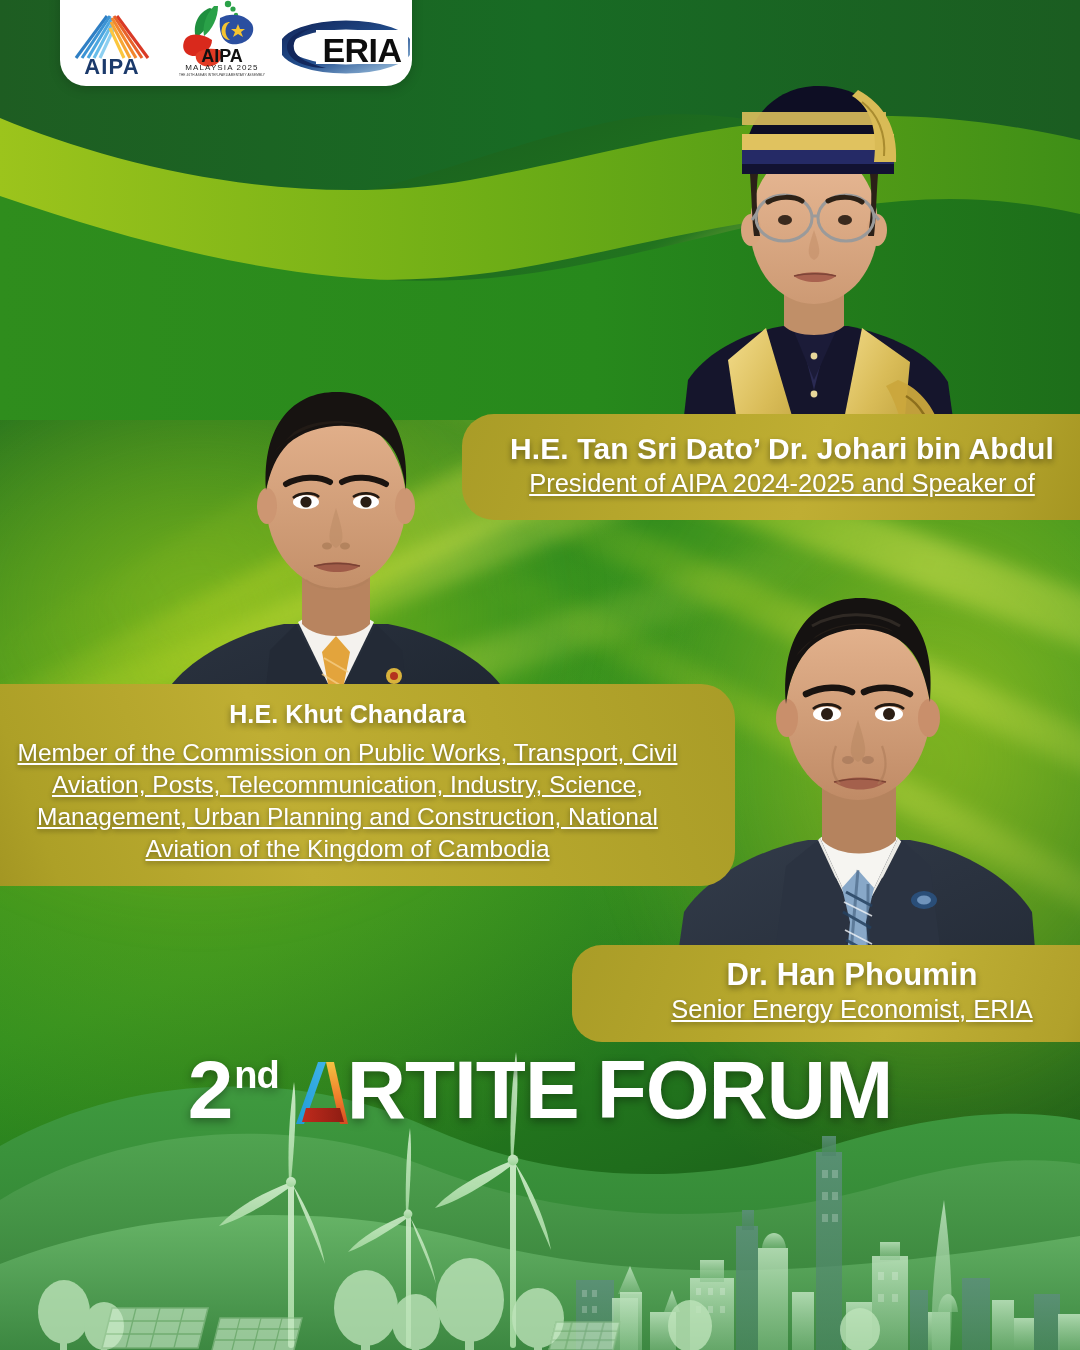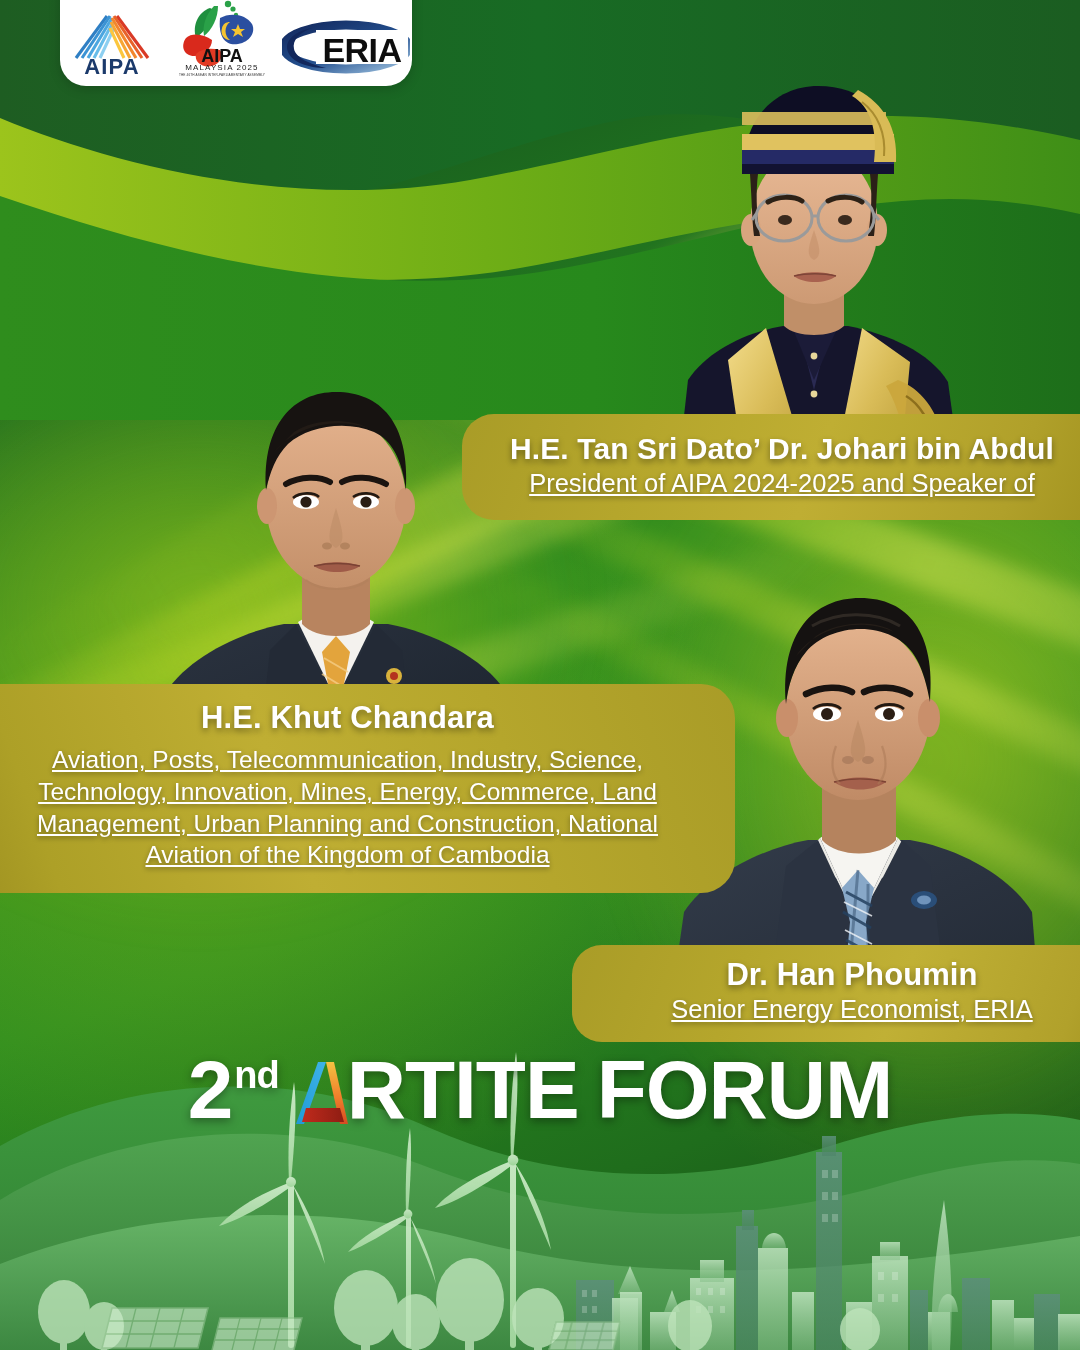--- a/index.html
+++ b/index.html
@@ -72,21 +72,21 @@
     background:linear-gradient(110deg,#a99c27 0%, #b5a62c 28%, #bfae33 55%, #b0a02a 85%, #a2931f 100%);
   }
   .plate-johari .nm { font-size:30px; }
   .plate-johari .rl { font-size:25.5px; }
 
   .plate-chandara {
     left:-40px; top:684px; width:775px; padding:16px 40px 22px 40px;
     border-radius:0 34px 34px 0;
     background:linear-gradient(250deg,#a99c27 0%, #b5a62c 30%, #bfae33 58%, #ada027 88%, #9d9020 100%);
   }
-  .plate-chandara .nm { font-size:31px; margin-bottom:8px; }
+  .plate-chandara .nm { font-size:25px; margin-bottom:8px; }
   .plate-chandara .rl { font-size:24.5px; }
 
   .plate-phoumin {
     left:572px; top:945px; width:560px; padding:12px 30px 16px 30px;
     border-radius:30px 0 0 30px;
     background:linear-gradient(110deg,#a99c27 0%, #b5a62c 30%, #c0b035 58%, #b1a12b 88%, #a1921f 100%);
   }
   .plate-phoumin .nm { font-size:31px; }
   .plate-phoumin .rl { font-size:25.5px; }
 
@@ -359,22 +359,22 @@
     </g>
   </svg>
 
   <div class="plate plate-johari">
     <div class="nm">H.E. Tan Sri Dato’ Dr. Johari bin Abdul</div>
     <div class="rl">President of AIPA 2024-2025 and Speaker of</div>
   </div>
 
   <div class="plate plate-chandara">
     <div class="nm">H.E. Khut Chandara</div>
+    <div class="rl">Member of the Commission on Public Works, Transport, Civil</div>
     <div class="rl">Aviation, Posts, Telecommunication, Industry, Science,</div>
-    <div class="rl">Technology, Innovation, Mines, Energy, Commerce, Land</div>
     <div class="rl">Management, Urban Planning and Construction, National</div>
     <div class="rl">Aviation of the Kingdom of Cambodia</div>
   </div>
 
   <div class="plate plate-phoumin">
     <div class="nm">Dr. Han Phoumin</div>
     <div class="rl">Senior Energy Economist, ERIA</div>
   </div>
 
   <div class="title-wrap">

